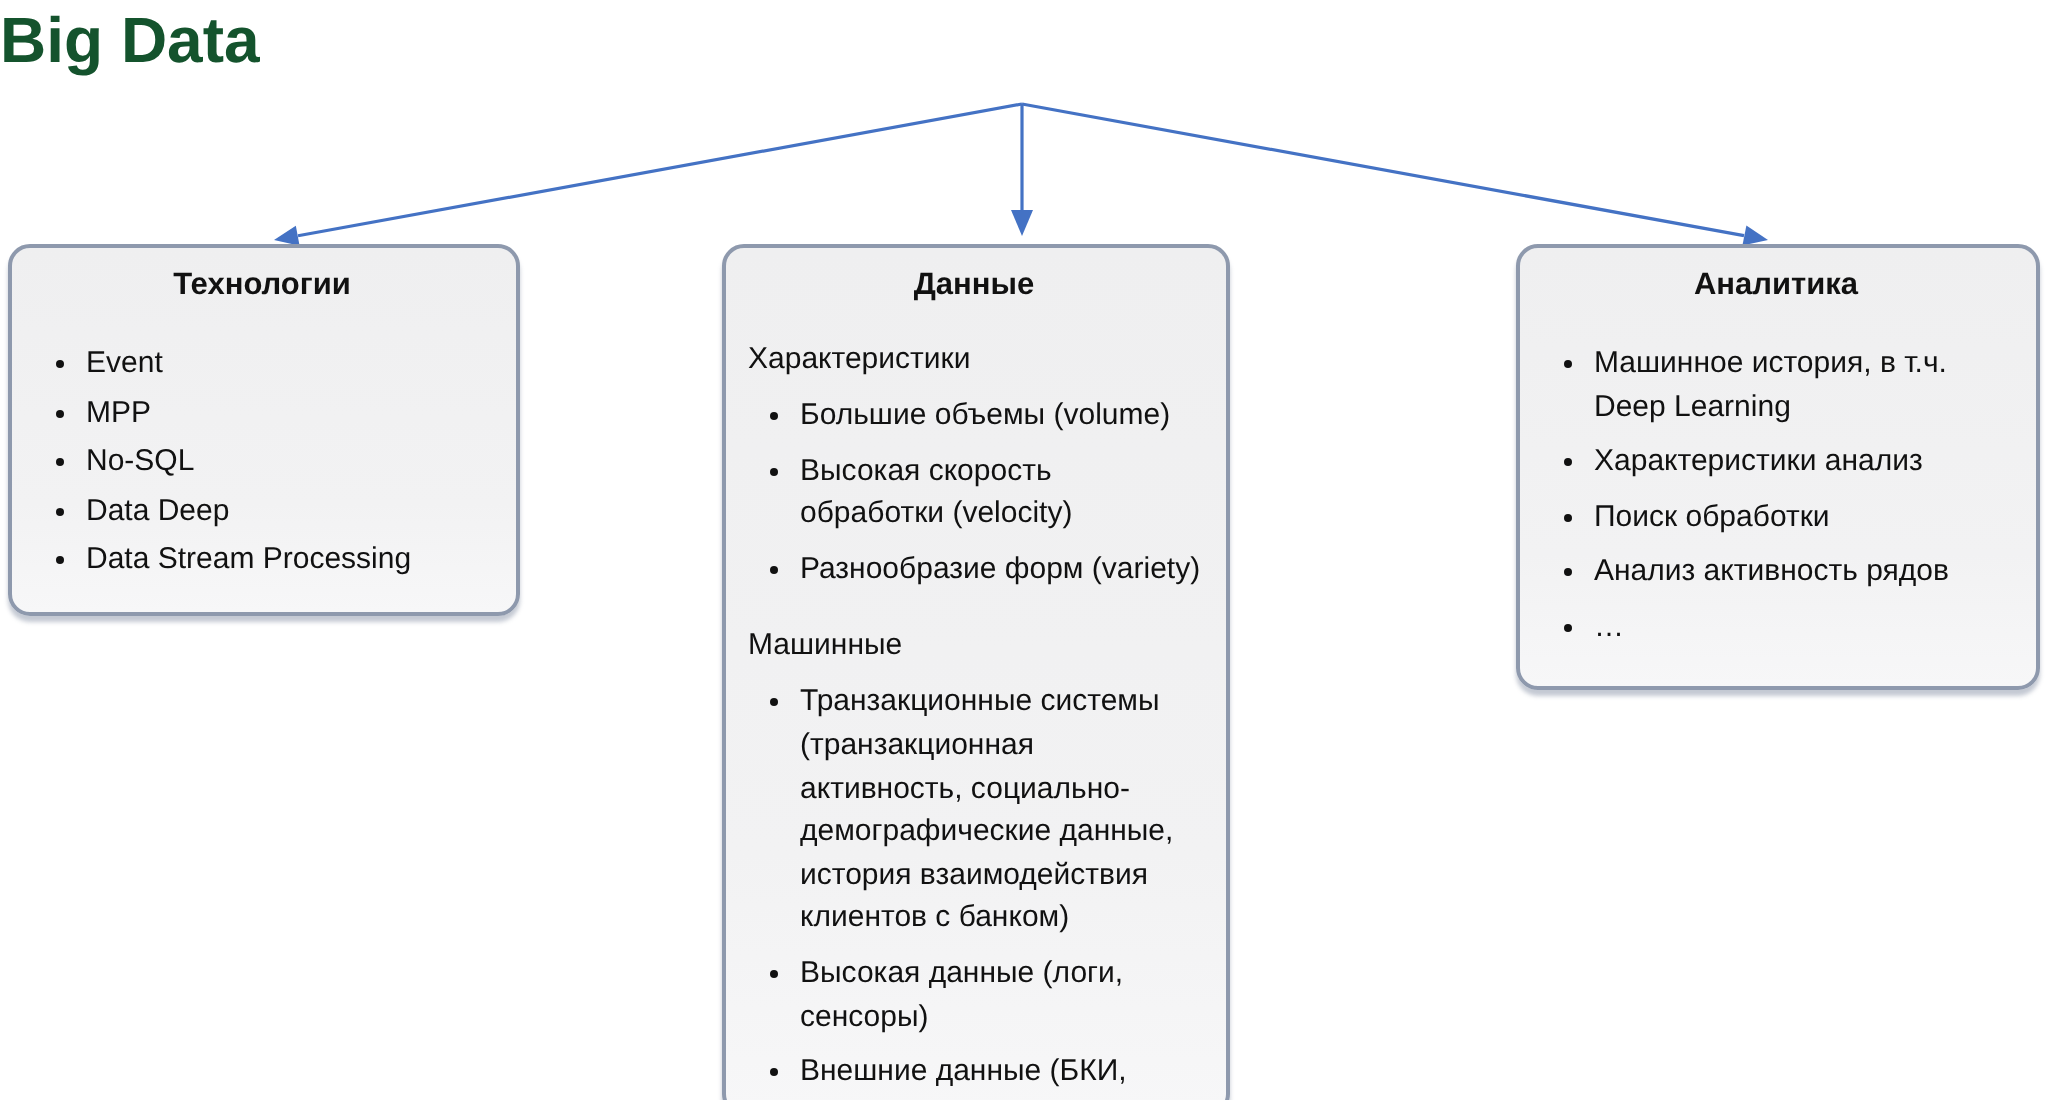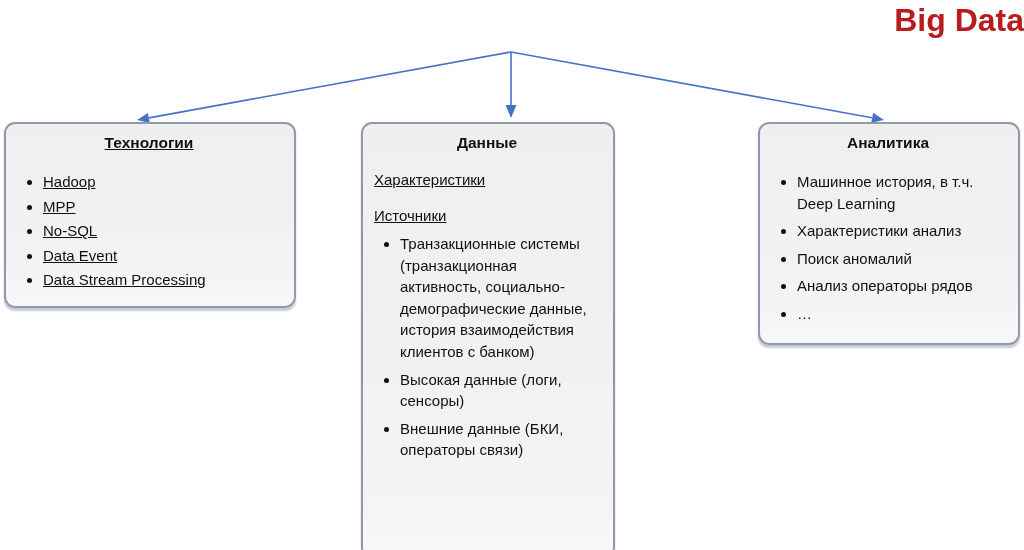--- a/index.html
+++ b/index.html
@@ -8,54 +8,53 @@
     position: relative;
     background: #ffffff;
     font-family: "Liberation Sans", sans-serif;
     color: var(--text, #111);
     overflow: hidden;
   }
   .diagram-title {
     position: absolute;
     top: 2px; left: 0;
     width: 100%;
-    text-align: right;
+    text-align: left;
     font-size: 32px;
     font-weight: 700;
     letter-spacing: 0px;
-    color: #b91c1c;
+    color: #14532d;
   }
   .connectors {
     position: absolute;
     top: 0; left: 0;
     width: 1024px; height: 550px;
     pointer-events: none;
   }
   .arrow-line { stroke: var(--arrow, #4472c4); stroke-width: 1.6; fill: none; }
   .arrow-head { fill: var(--arrow, #4472c4); stroke: none; }
   .box {
     position: absolute;
     background: linear-gradient(180deg, #efeff0 0%, #f2f2f3 70%, #f7f7f8 100%);
     border: 2px solid var(--box_border, #8e99ad);
     border-radius: 11px;
     box-shadow: 0 3px 2px rgba(125, 136, 158, 0.45);
     padding: 8px 12px 8px 10px;
     font-size: 15px;
   }
-  .box-technologies { left: 4px;   top: 122px; width: 292px; height: 186px; text-decoration: underline; }
+  .box-technologies { left: 4px;   top: 122px; width: 256px; height: 186px; }
   .box-data         { left: 361px; top: 122px; width: 254px; height: 436px; }
   .box-analytics    { left: 758px; top: 122px; width: 262px; height: 223px; }
   .box-header {
     text-align: center;
     font-weight: 700;
     font-size: 15.5px;
     padding-top: 2px;
   }
   .section-label {
-    text-decoration: underline;
     margin-top: 19px;
     padding-left: 1px;
     font-size: 15px;
   }
   .bullet-list {
     list-style: disc;
     margin-top: 19px;
     padding-left: 27px;
   }
   .section-label + .bullet-list { margin-top: 9px; }
@@ -81,41 +80,46 @@
   </g>
   <g>
     <line class="arrow-line" x1="511" y1="52" x2="872" y2="117.8"></line>
     <polygon class="arrow-head" points="884,120 871.2,122.8 873.2,112.8"></polygon>
   </g>
 </svg>
 
 <div class="box box-technologies">
   <div class="box-header">Технологии</div>
   <ul class="bullet-list">
-    <li>Hadoop</li>
+    <li>Event</li>
     <li>MPP</li>
     <li>No-SQL</li>
-    <li>Data Event</li>
+    <li>Data Deep</li>
     <li>Data Stream Processing</li>
   </ul>
 </div>
 
 <div class="box box-data">
   <div class="box-header">Данные</div>
   <div class="section-label">Характеристики</div>
-  <div class="section-label">Источники</div>
+  <ul class="bullet-list">
+    <li>Большие объемы (volume)</li>
+    <li>Высокая скорость обработки (velocity)</li>
+    <li>Разнообразие форм (variety)</li>
+  </ul>
+  <div class="section-label">Машинные</div>
   <ul class="bullet-list">
     <li>Транзакционные системы (транзакционная активность, социально-демографические данные, история взаимодействия клиентов с банком)</li>
     <li>Высокая данные (логи, сенсоры)</li>
     <li>Внешние данные (БКИ, операторы связи)</li>
   </ul>
 </div>
 
 <div class="box box-analytics">
   <div class="box-header">Аналитика</div>
   <ul class="bullet-list">
     <li>Машинное история, в т.ч. Deep Learning</li>
     <li>Характеристики анализ</li>
-    <li>Поиск аномалий</li>
-    <li>Анализ операторы рядов</li>
+    <li>Поиск обработки</li>
+    <li>Анализ активность рядов</li>
     <li>…</li>
   </ul>
 </div>
 
 </body></html>

